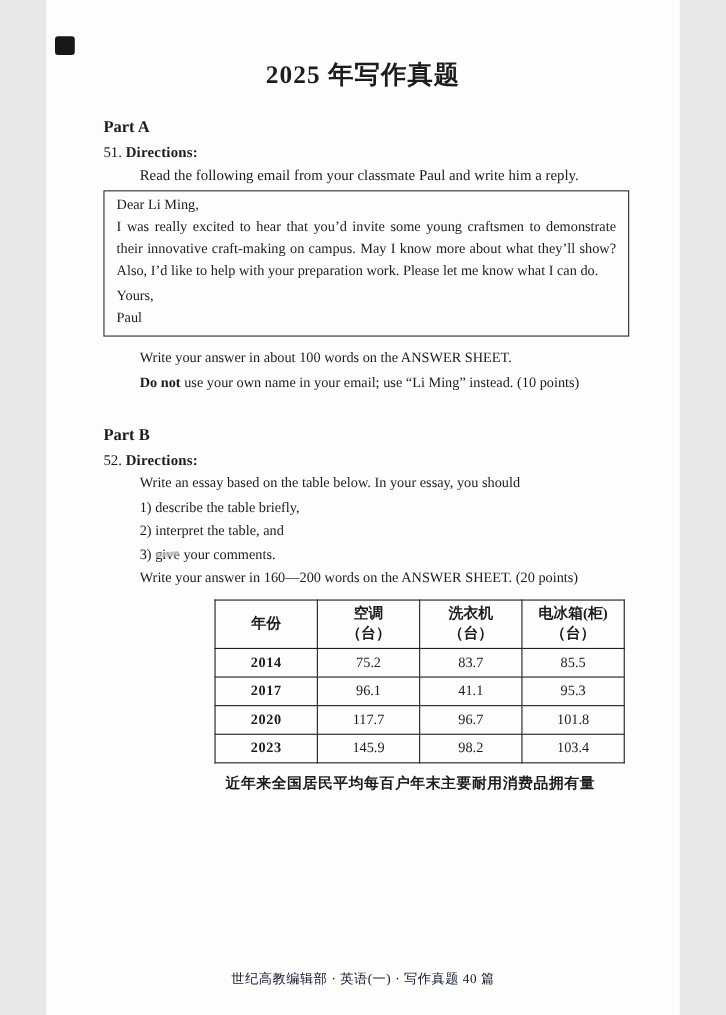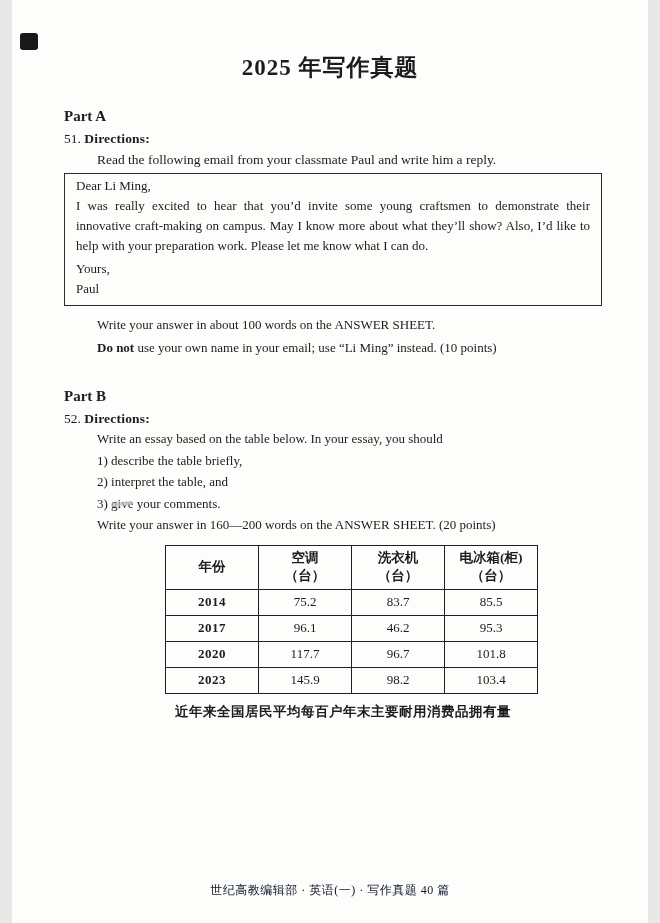--- a/index.html
+++ b/index.html
@@ -1,18 +1,18 @@
 <!DOCTYPE html>
 <html><head>
 <meta charset="utf-8">
 <style>
   html,body{margin:0;padding:0;background:#e8e8e8;}
   .page{
     position:relative;
-    width:636px;height:923px;
+    width:576px;height:923px;
     margin:0 auto;
     background:#fdfdfb;
     font-family:"Liberation Serif", serif;
     color:#1c1c1c;
     overflow:hidden;
   }
   .title{
     margin:0;padding-top:54px;
     text-align:center;
     font-size:23px;line-height:28px;
@@ -157,21 +157,21 @@
       <tbody>
         <tr>
           <td class="year">2014</td>
           <td>75.2</td>
           <td>83.7</td>
           <td>85.5</td>
         </tr>
         <tr>
           <td class="year">2017</td>
           <td>96.1</td>
-          <td>46.2</td>
+          <td>41.1</td>
           <td>95.3</td>
         </tr>
         <tr>
           <td class="year">2020</td>
           <td>117.7</td>
           <td>96.7</td>
           <td>101.8</td>
         </tr>
         <tr>
           <td class="year">2023</td>

